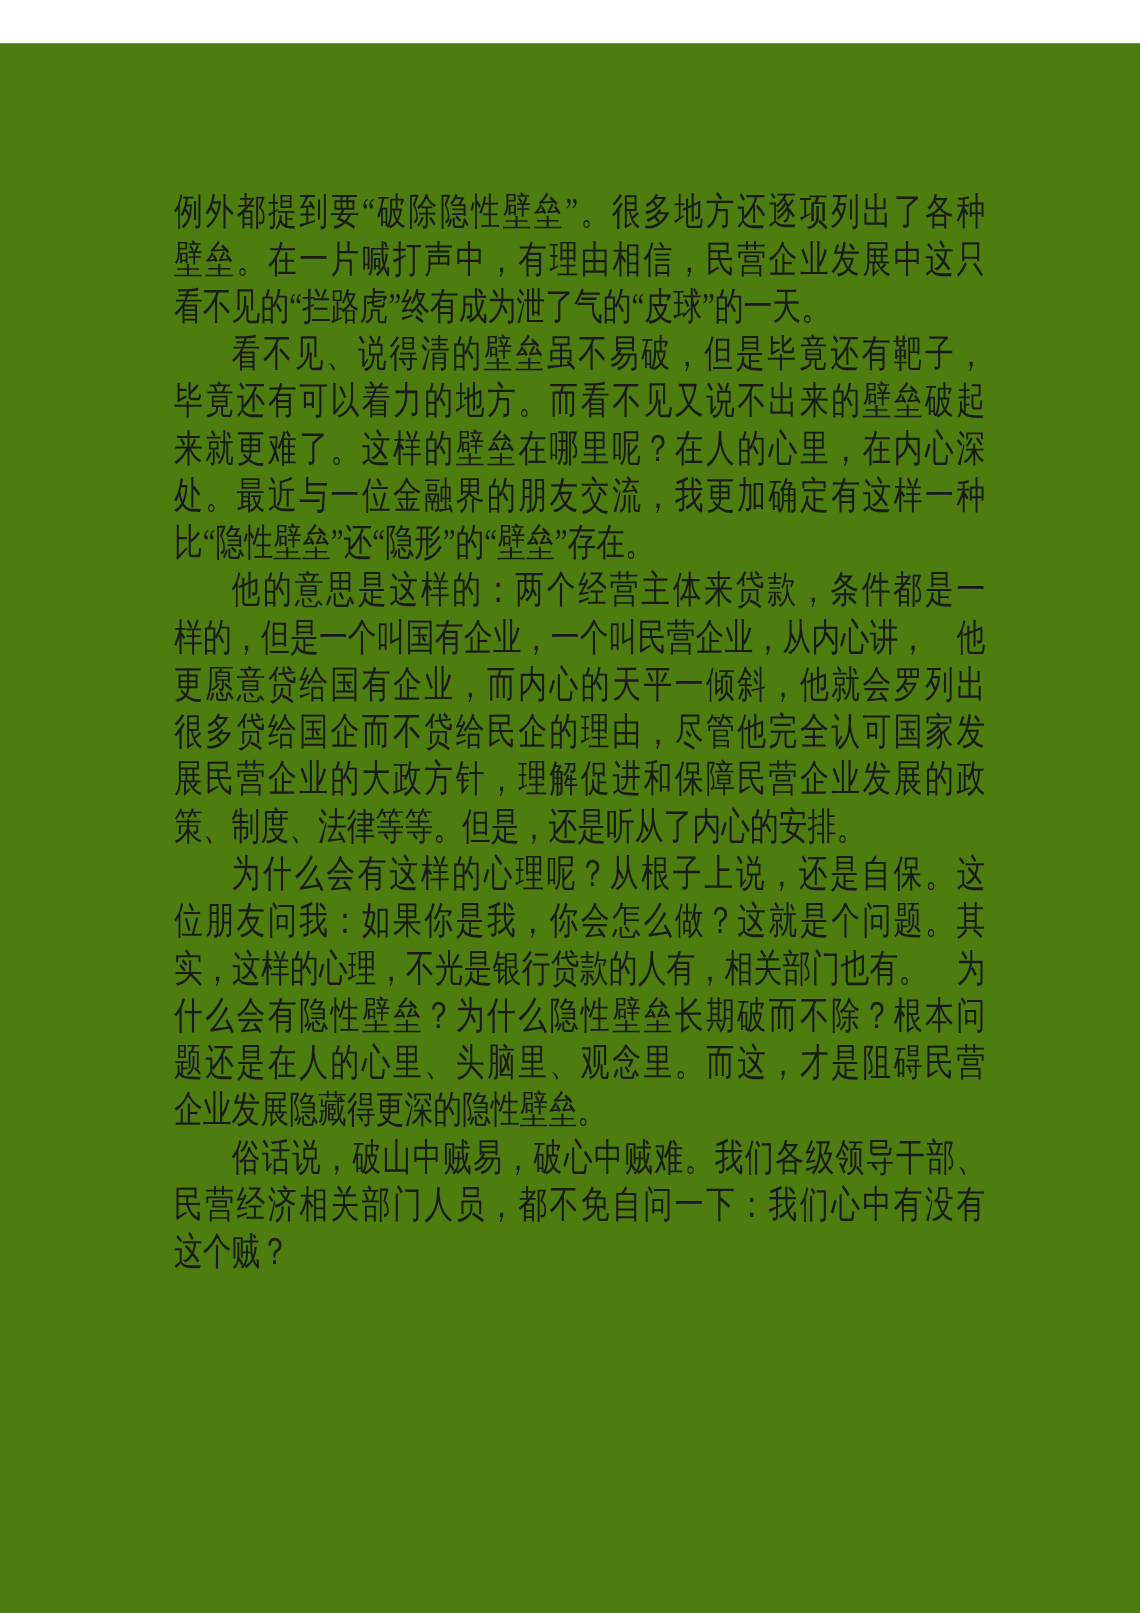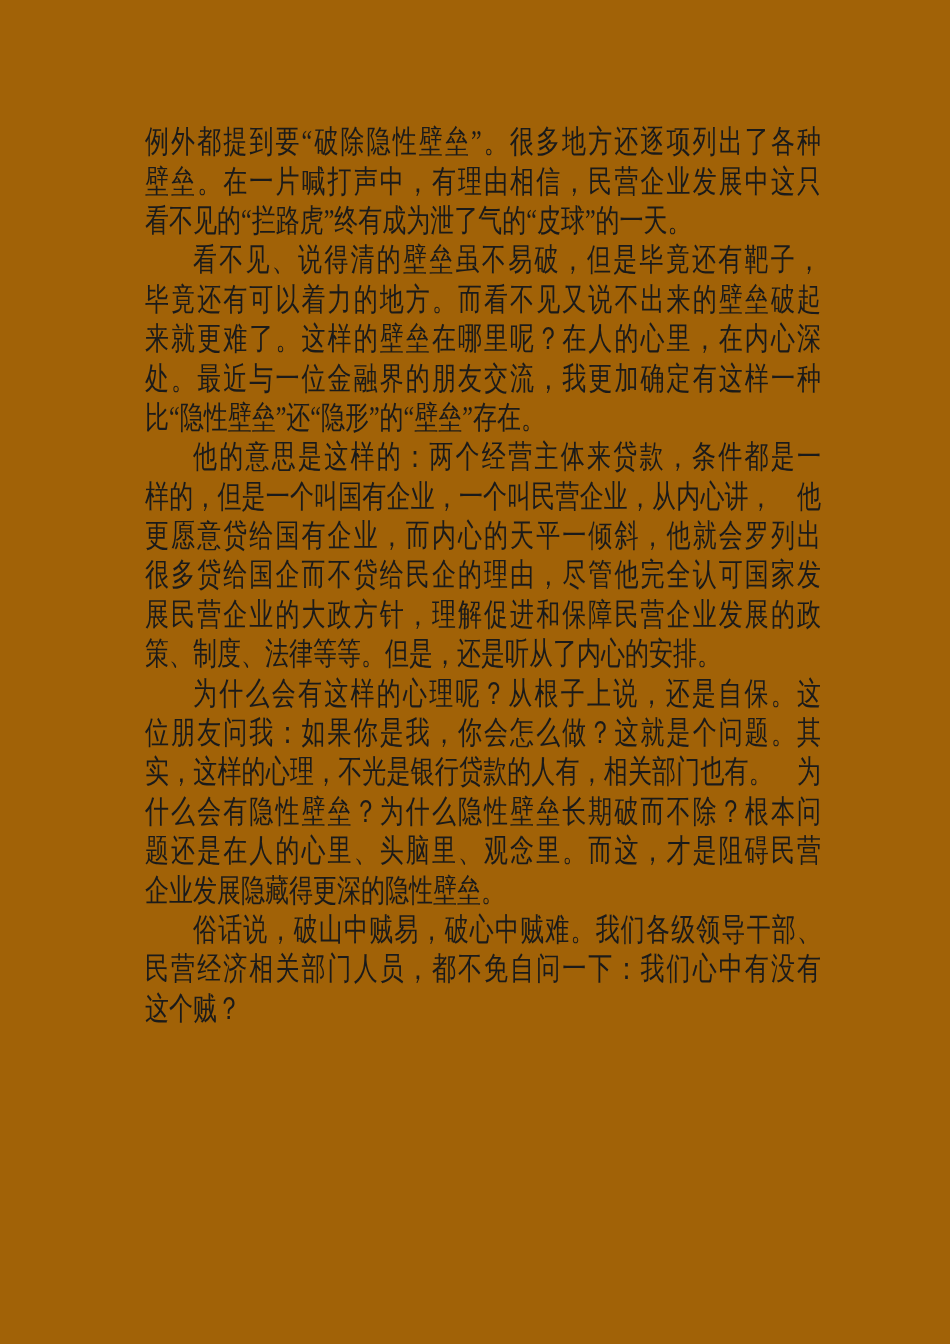--- a/index.html
+++ b/index.html
@@ -10,21 +10,22 @@
     width: 950px;
     height: 1344px;
     background: #ffffff;
     position: relative;
     overflow: hidden;
     font-family: "Liberation Serif", "DejaVu Serif", serif;
   }
   .doc-page {
     position: absolute;
     inset: 0;
-    background: #a16207;
+    background: #4d7c0f;
+    margin-top: 36px;
   }
   .doc-text {
     position: absolute;
     left: 145px;
     top: 122px;
     width: 676px;
     color: #1a1a1a;
     font-size: 24px;
     line-height: 30px;
     

